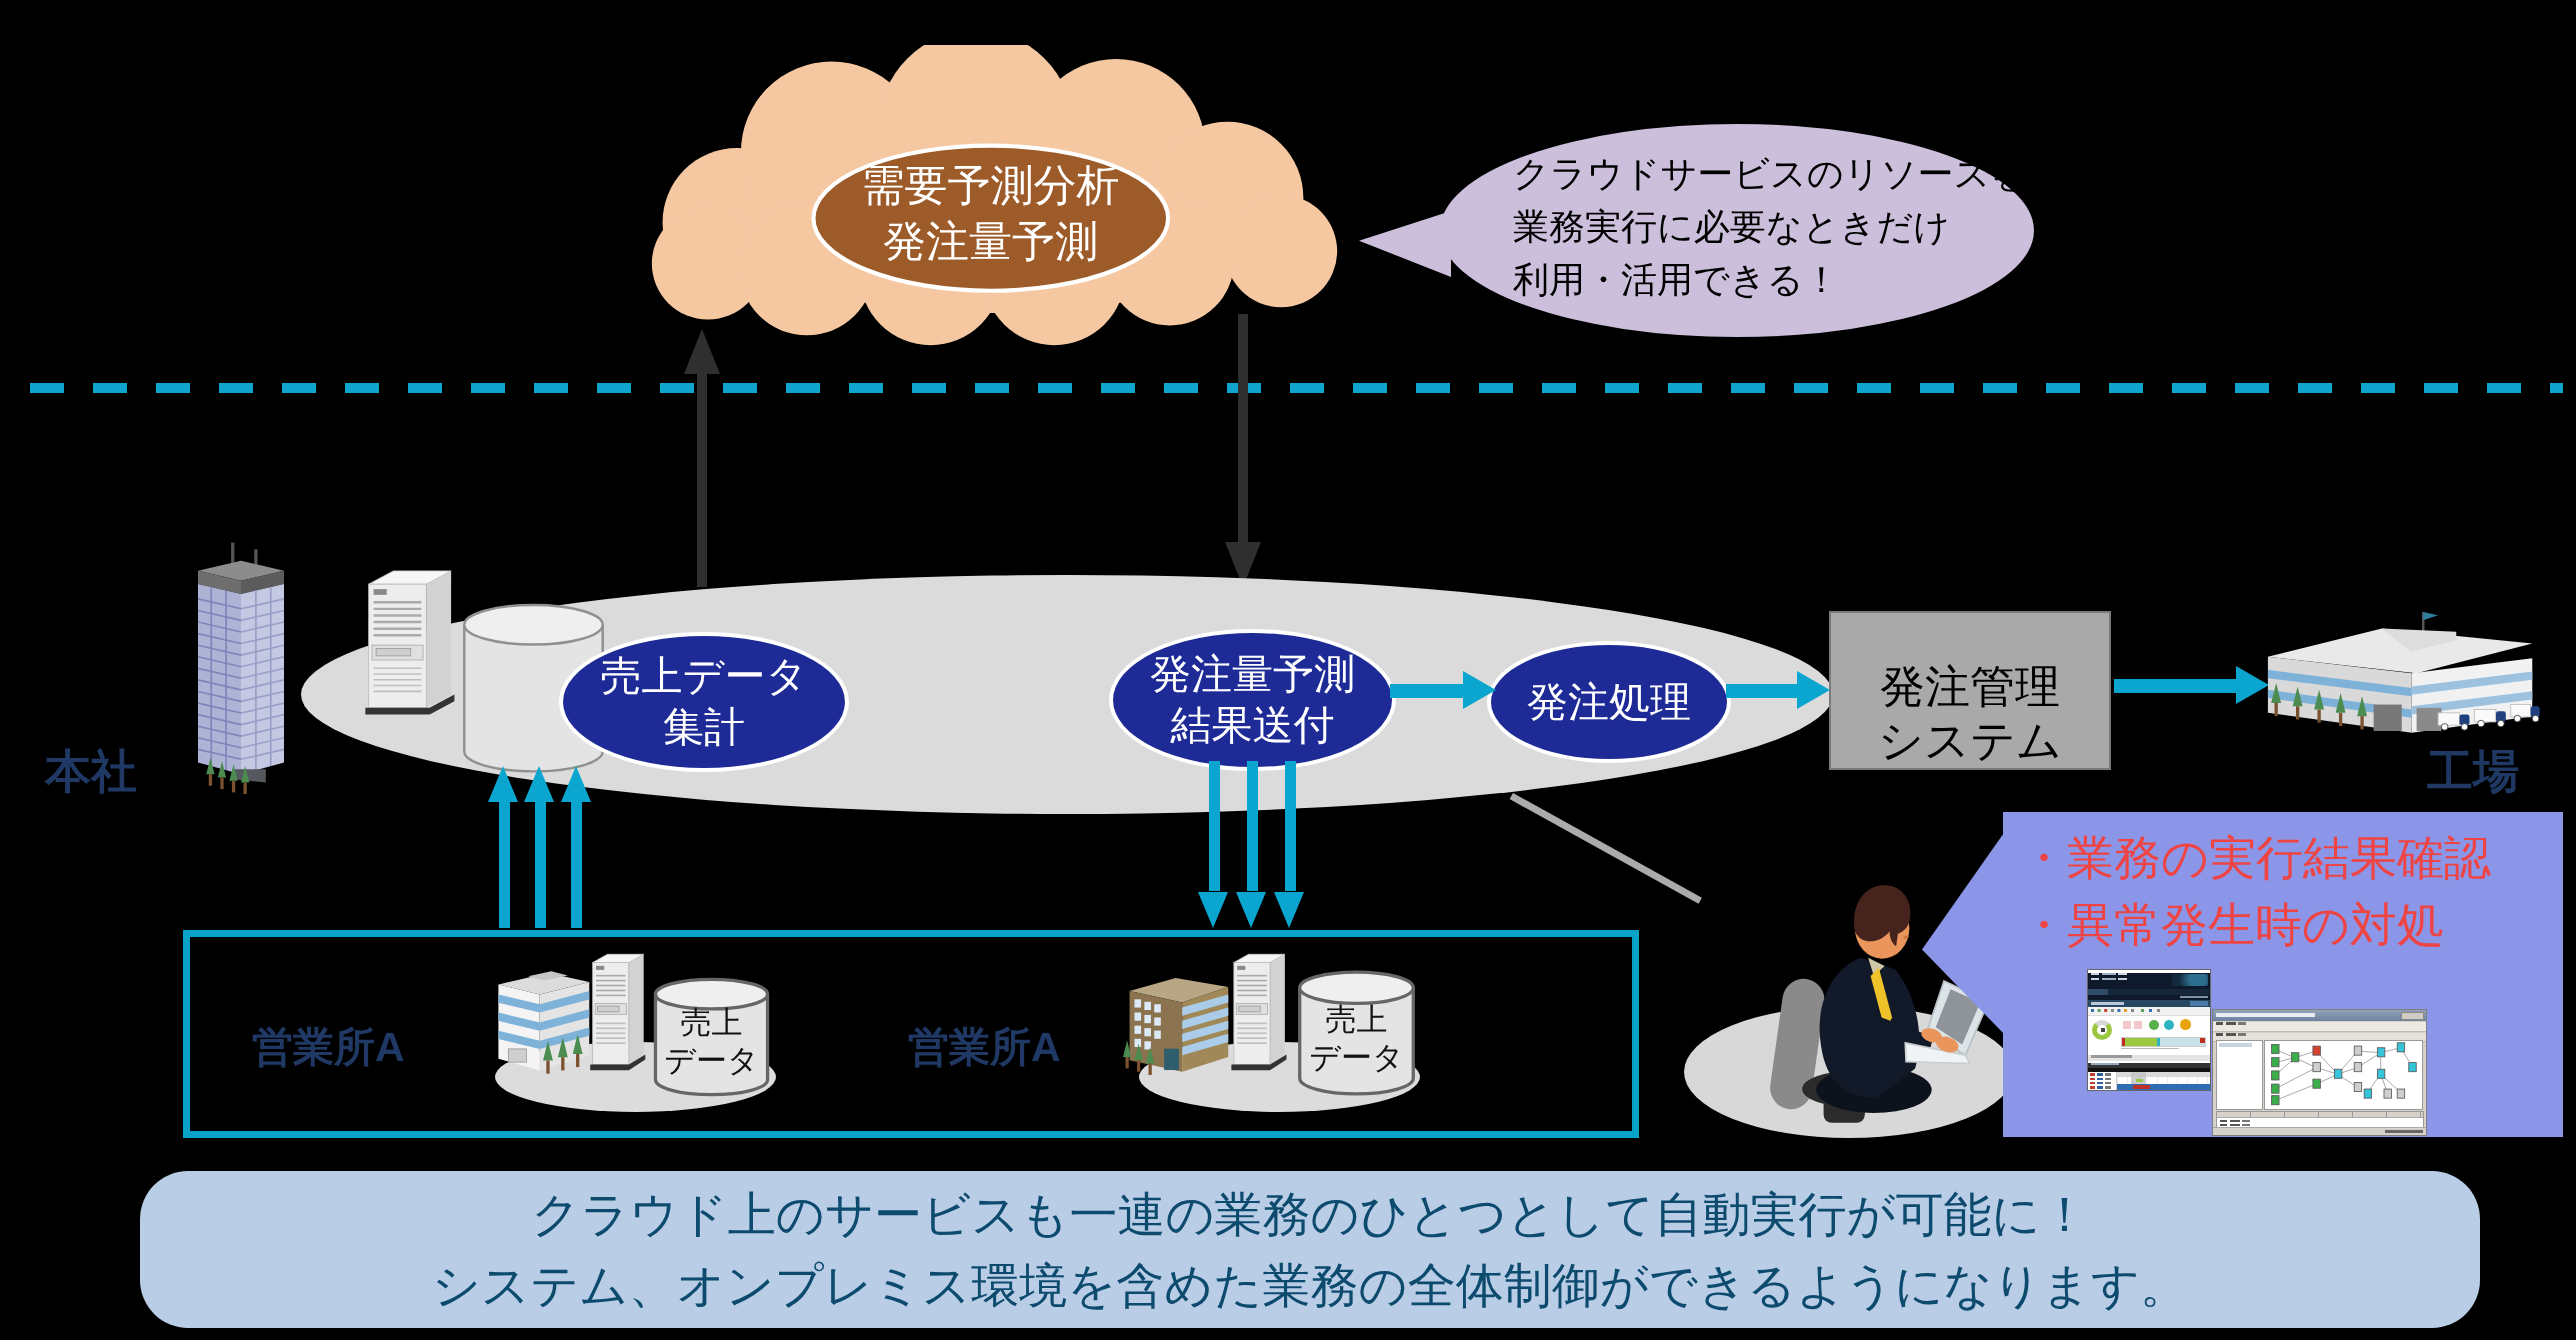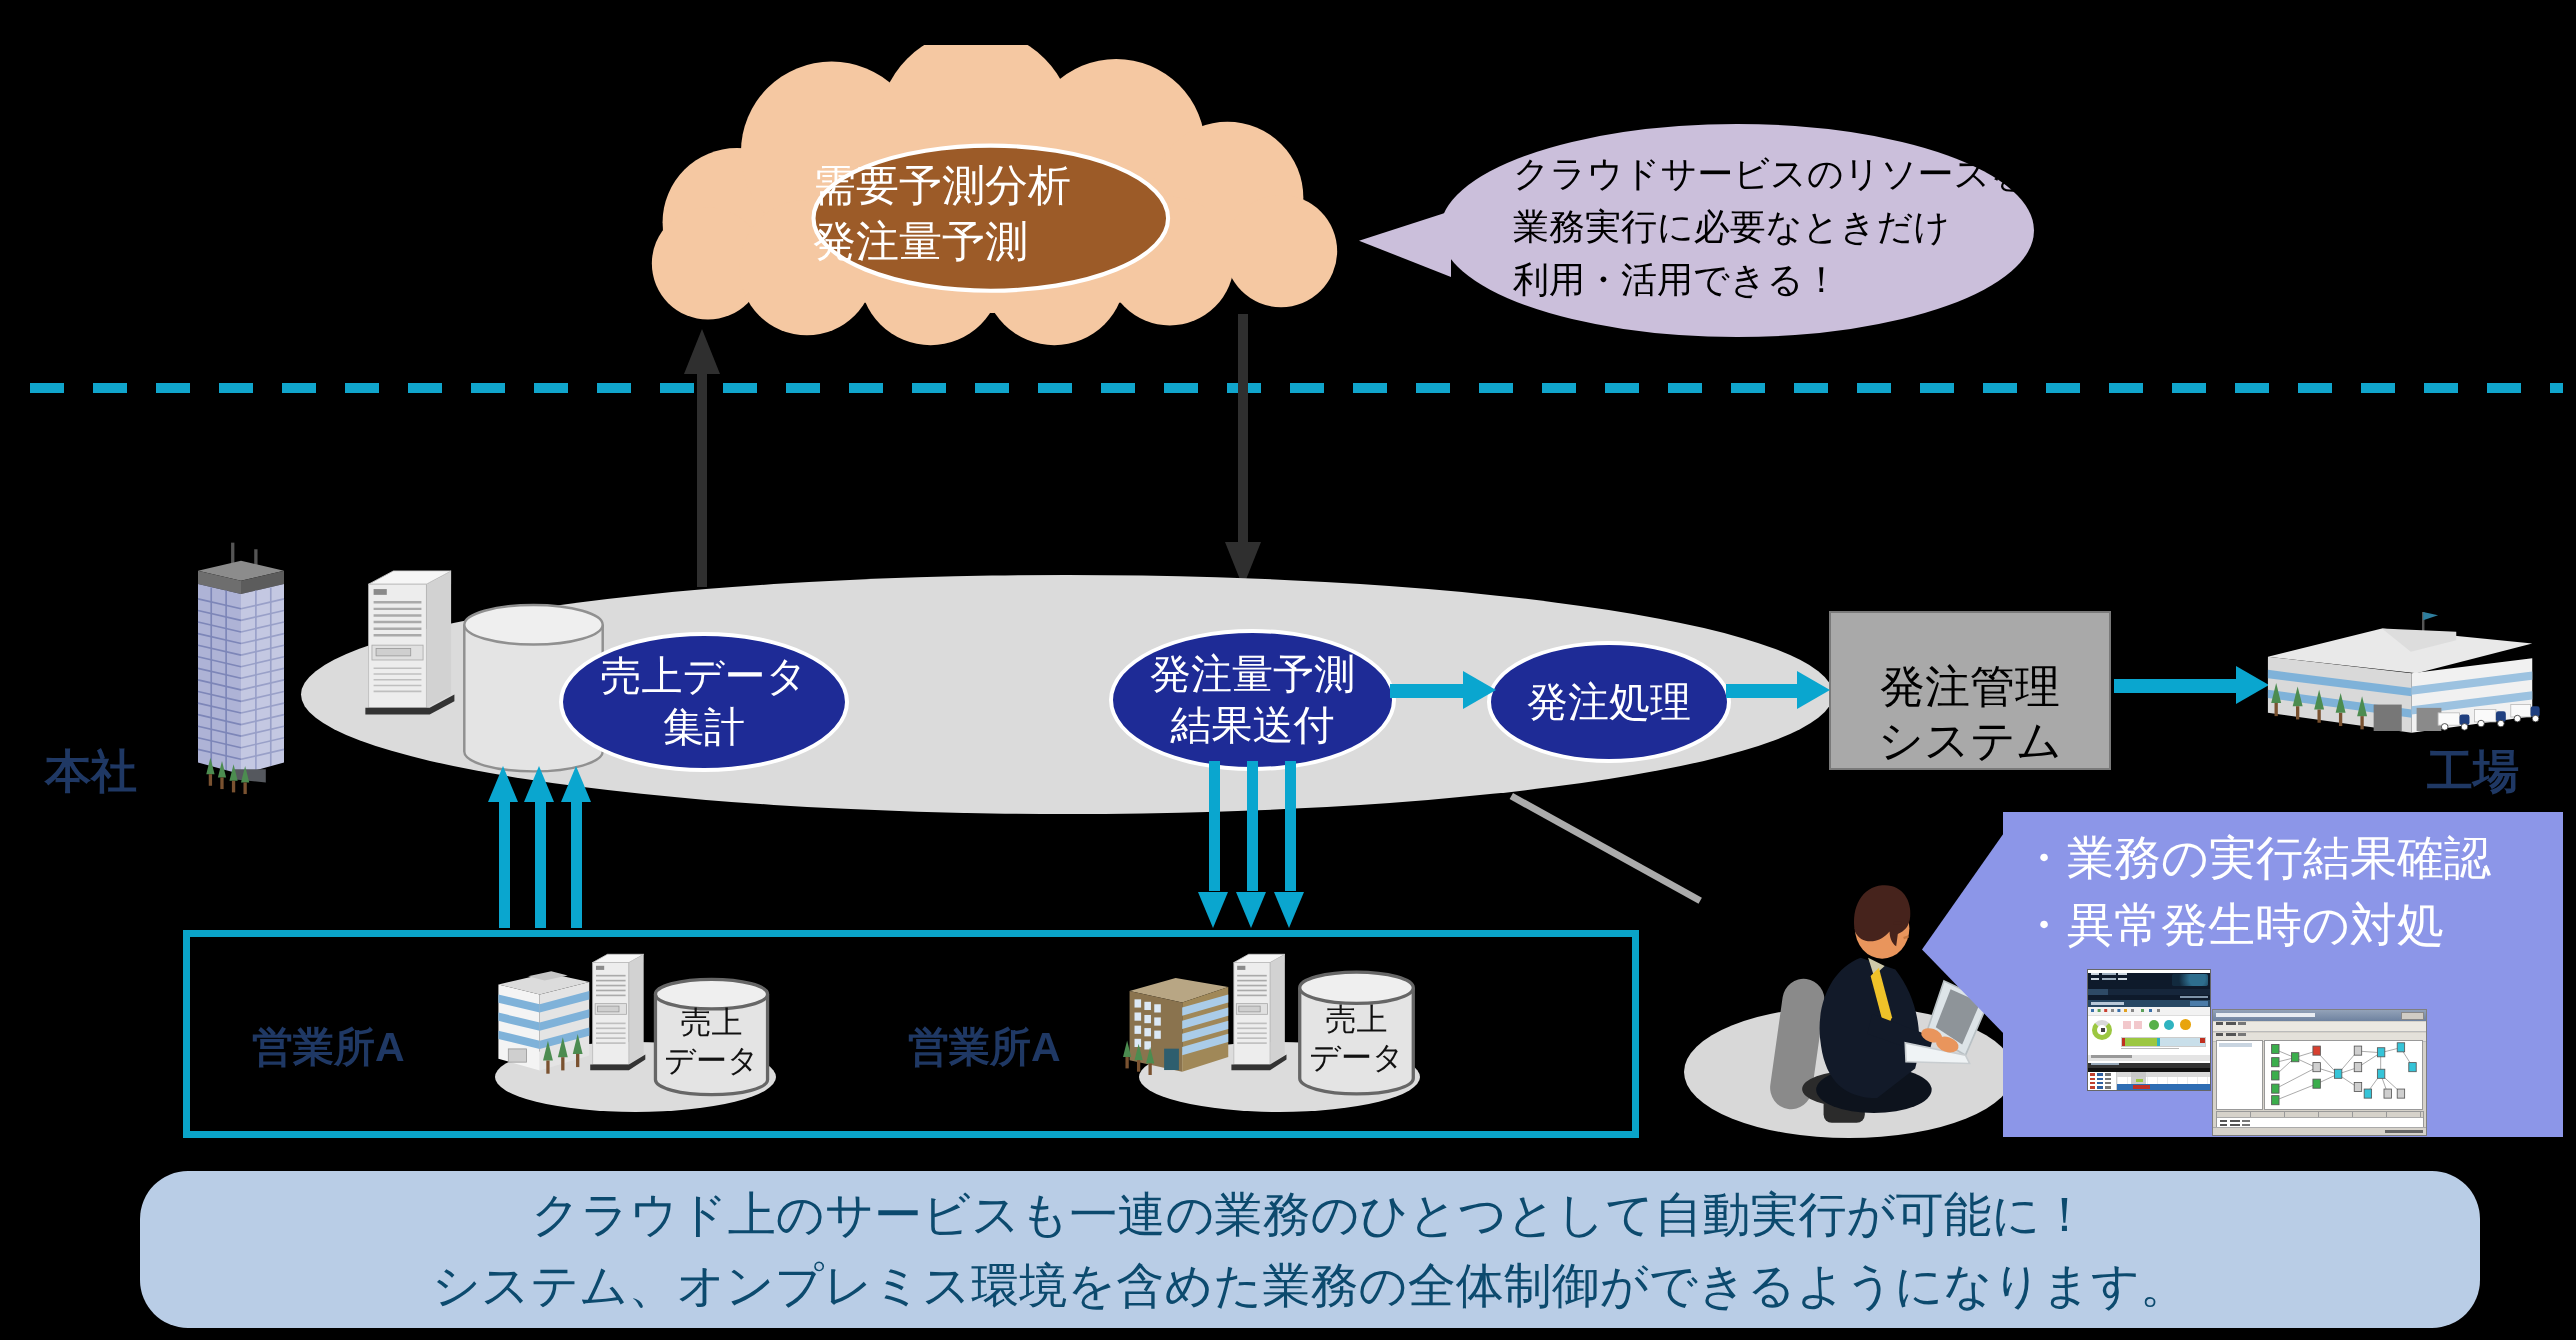--- a/index.html
+++ b/index.html
@@ -7,21 +7,21 @@
          font-family:"Liberation Sans","DejaVu Sans",sans-serif;}
   .abs{position:absolute;}
   
   .navy-label{color:#1F3864;font-weight:600;white-space:nowrap;}
   .ellipse{border-radius:50%;}
   
   #cloud-boundary{left:30px;top:383px;width:2533px;height:10px;
     background:repeating-linear-gradient(90deg,#10A5CC 0 34px,transparent 34px 63px);}
   
   #cloud{left:621px;top:45px;width:747px;height:301px;}
-  #cloud-label{left:813px;top:157px;width:355px;color:#fff;
+  #cloud-label{left:813px;top:157px;width:355px;text-align:center;color:#fff;
     font-size:43px;font-weight:500;line-height:56px;}
   
   #cloud-note-bubble{left:1440px;top:124px;width:594px;height:213px;background:#CBBFDB;}
   #cloud-note-tail{left:1359px;top:211px;width:92px;height:66px;background:#CBBFDB;
     clip-path:polygon(0 45%,100% 0,100% 100%);}
   #cloud-note-text{left:1513px;top:147px;width:504px;color:#000;font-size:36px;
     font-weight:500;line-height:53px;white-space:nowrap;}
   
   .dark-shaft{width:10px;background:#2F2F2F;}
   .dark-head-up{width:0;height:0;border-left:18px solid transparent;border-right:18px solid transparent;border-bottom:45px solid #2F2F2F;}
@@ -50,21 +50,21 @@
   .site-label-large{font-size:41px;}
   
   .cyl-text{color:#111;text-align:center;font-weight:500;}
   
   #leader-line{left:1513px;top:793px;width:216px;height:7.4px;background:#ABABAB;
     transform:rotate(29deg);transform-origin:0 0;}
   
   #operator-callout{left:2003px;top:812px;width:560px;height:325px;background:#8C96E8;}
   #operator-callout-tail{left:1922px;top:830px;width:84px;height:206px;background:#8C96E8;
     clip-path:polygon(100% 0,0 58%,100% 100%);}
-  #operator-note-text{left:2020px;top:824px;width:537px;color:#ffffff;font-size:47px;
+  #operator-note-text{left:2020px;top:824px;width:537px;color:#ef4444;font-size:47px;
     font-weight:500;line-height:67px;white-space:nowrap;}
   
   #app-window-dashboard{left:2087px;top:969px;width:124px;height:122px;background:#fff;
     border:0.8px solid #666;box-sizing:border-box;overflow:hidden;}
   #app-window-flow{left:2212px;top:1009px;width:215px;height:127px;background:#D6D2CA;
     border:0.8px solid #7F7F7F;box-sizing:border-box;overflow:hidden;}
   .hdash{height:2.5px;margin:2.5px 3.3px 0 3.3px;
     background:linear-gradient(90deg,#CCD6E0 0 8.3px,transparent 8.3px 10.7px,#9FB0C0 10.7px 25px,transparent 25px 27px,#CCD6E0 27px 36px,transparent 36px 100%);}
   .ddash{height:2.5px;margin:1.7px 2.5px 0 2.5px;
     background:linear-gradient(90deg,#555 0 7.4px,transparent 7.4px 10px,#555 10px 20px,transparent 20px 22px,#777 22px 30px,transparent 30px 100%);}

